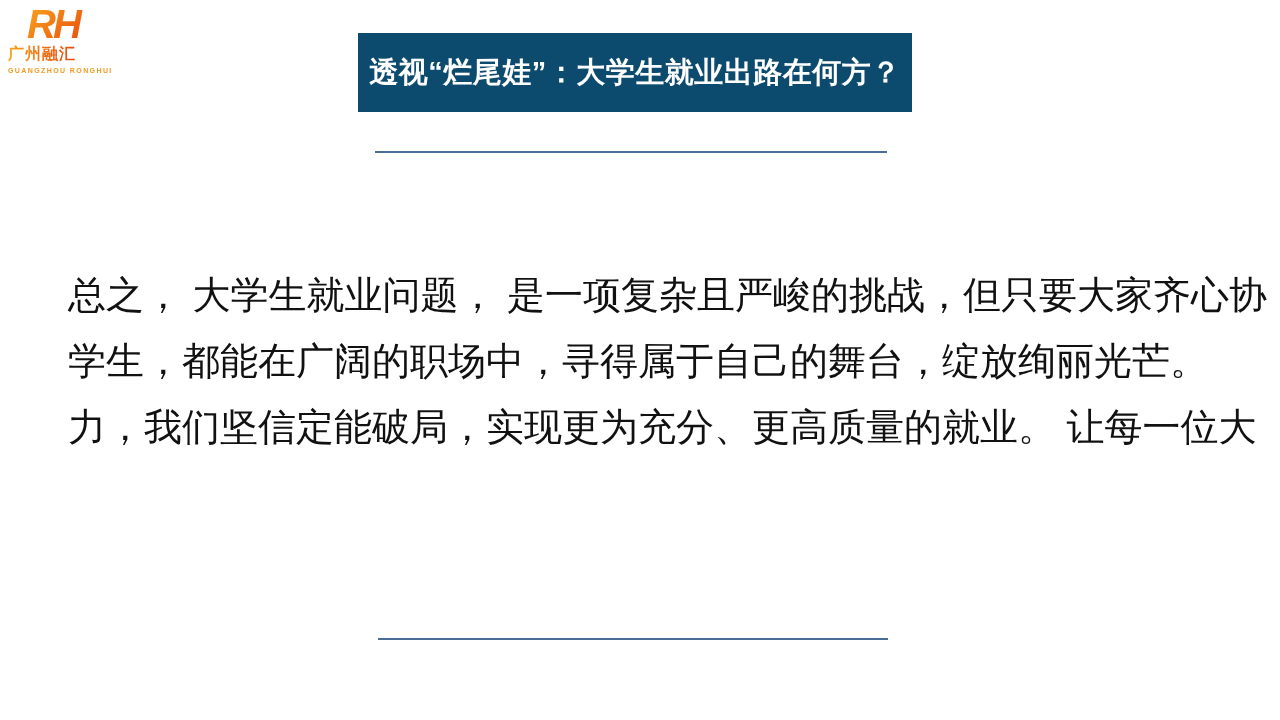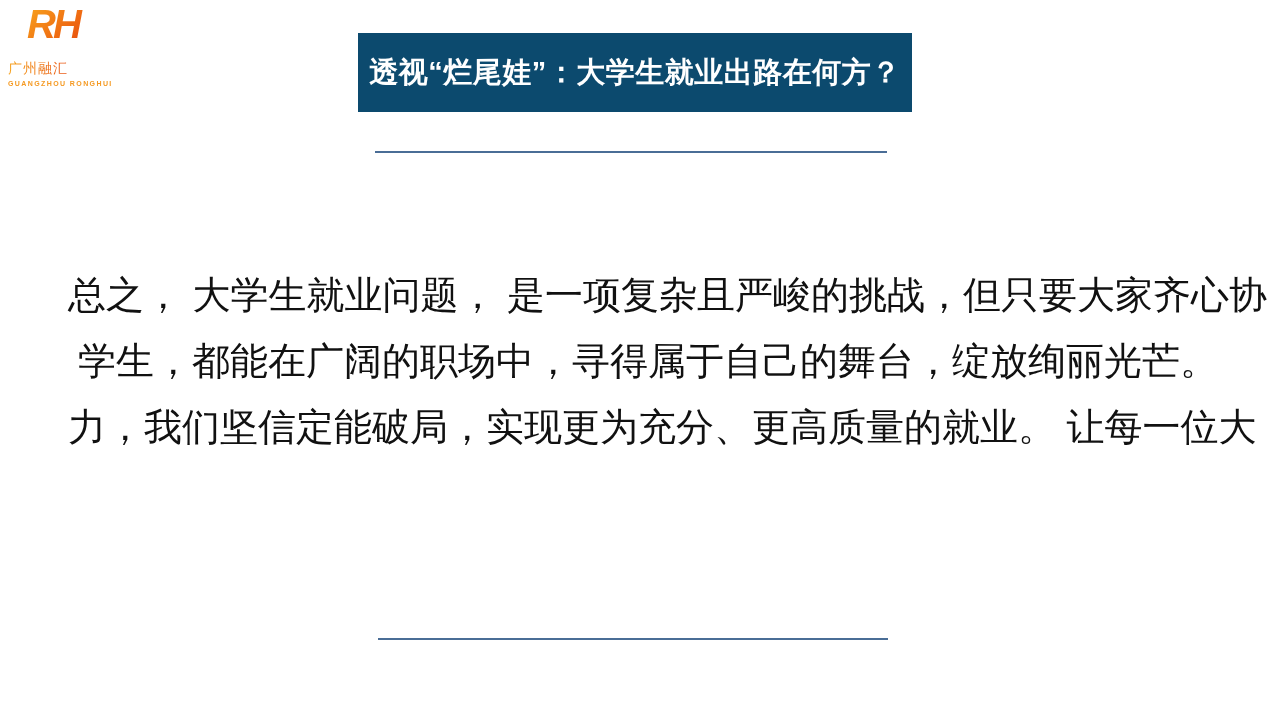--- a/index.html
+++ b/index.html
@@ -30,23 +30,23 @@
     font-weight: 800;
     letter-spacing: -3px;
     line-height: 36px;
     background: linear-gradient(135deg, #f8a41d 0%, #ef6a12 45%, #d8230c 100%);
     -webkit-background-clip: text;
     background-clip: text;
     color: transparent;
     font-style: italic;
   }
   .logo-cn {
-    margin-top: 18px;
-    font-size: 14px;
-    font-weight: 400;
+    margin-top: 2px;
+    font-size: 16px;
+    font-weight: 700;
     letter-spacing: 1px;
     background: linear-gradient(90deg, #f6a31c 0%, #e74a10 55%, #d8230c 100%);
     -webkit-background-clip: text;
     background-clip: text;
     color: transparent;
     white-space: nowrap;
   }
   .logo-en {
     margin-top: 2px;
     font-size: 7px;
@@ -88,21 +88,21 @@
   
   .body-text {
     position: absolute;
     left: 68px;
     top: 262px;
     width: 1160px;
     color: #111111;
     font-size: 38px;
     line-height: 66px;
     font-weight: 400;
-    text-align: center;
+    text-align: left;
   }
   .body-text .line { white-space: nowrap; }
 </style>
 </head>
 <body>
 
 <div class="slide">
 
   <div class="logo">
     <div class="logo-rh">RH</div>

